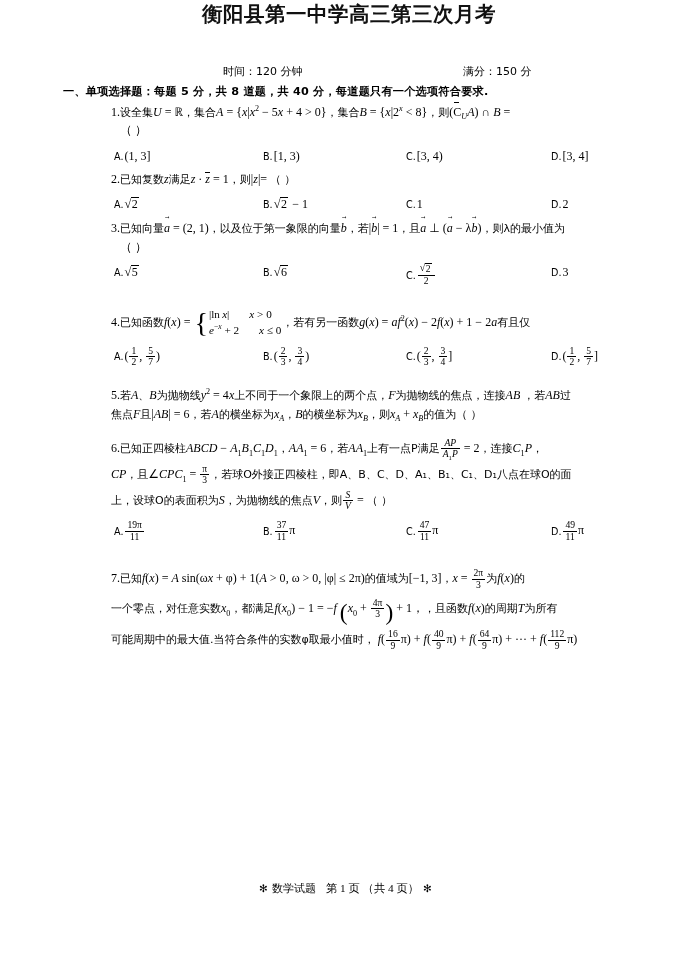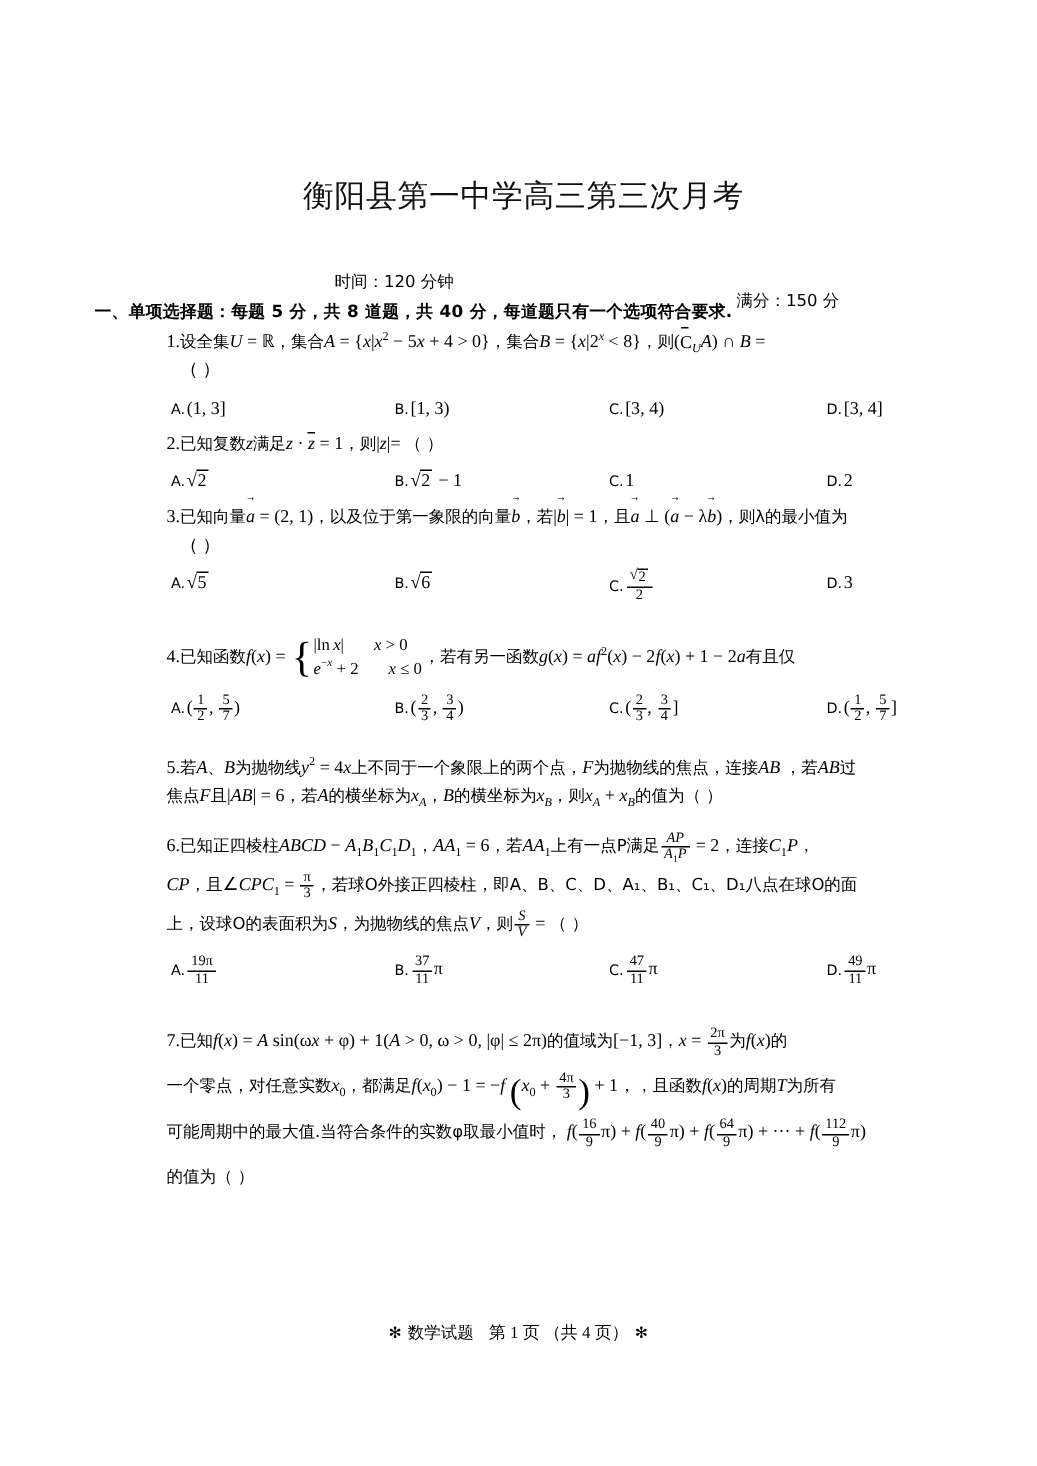--- a/index.html
+++ b/index.html
@@ -27,47 +27,45 @@
     position: absolute;
     left: 63px;
     top: 0;
     width: 572px;
   }
 
   
   .doc-title {
     text-align: center;
     font-family: "DejaVu Sans", "Liberation Sans", sans-serif;
-    font-weight: normal;
+    font-weight: bold;
     font-size: 20.5px;
     letter-spacing: 0.5px;
     margin: 0;
-    padding-top: 116px;
     color: #111;
   }
 
   
   .meta-row {
     position: relative;
     height: 18px;
     margin-top: 36px;
     font-size: 11.5px;
   }
   .meta-time {
     position: absolute;
     left: 160px;
     top: 0;
     white-space: nowrap;
   }
   .meta-score {
     position: absolute;
     left: 400px;
-    top: 13px;
-    white-space: nowrap;
-    margin-left: 28px;
+    top: 0;
+    white-space: nowrap;
   }
 
   
   .section-head {
     font-family: "DejaVu Sans", "Liberation Sans", sans-serif;
     font-weight: bold;
     font-size: 11.2px;
     margin-top: 2px;
     letter-spacing: 0.2px;
     white-space: nowrap;
@@ -312,21 +310,20 @@
         <span class="opt oB"><span class="lbl">B.</span><span class="frac"><span class="nu mr">37</span><span class="de mr">11</span></span><span class="mr">π</span></span>
         <span class="opt oC"><span class="lbl">C.</span><span class="frac"><span class="nu mr">47</span><span class="de mr">11</span></span><span class="mr">π</span></span>
         <span class="opt oD"><span class="lbl">D.</span><span class="frac"><span class="nu mr">49</span><span class="de mr">11</span></span><span class="mr">π</span></span>
       </div>
     </div>
 
     <div class="q" style="margin-top:18px">
       <div class="q-line"><span class="num">7.</span><span class="cjk">已知</span><span class="mi">f</span><span class="mr">(</span><span class="mi">x</span><span class="mr">) =</span> <span class="mi">A</span> <span class="mr">sin(</span><span class="mr">ω</span><span class="mi">x</span> <span class="mr">+</span> <span class="mr">φ</span><span class="mr">) + 1(</span><span class="mi">A</span> <span class="mr">&gt; 0</span><span class="mr">,</span> <span class="mr">ω</span> <span class="mr">&gt; 0</span><span class="mr">,</span> <span class="mr">|φ| ≤ 2π)</span><span class="cjk">的值域为</span><span class="mr">[−1</span><span class="mr">, 3]</span><span class="cjk">，</span><span class="mi">x</span> <span class="mr">=</span> <span class="frac"><span class="nu mr">2π</span><span class="de mr">3</span></span><span class="cjk">为</span><span class="mi">f</span><span class="mr">(</span><span class="mi">x</span><span class="mr">)</span><span class="cjk">的</span></div>
       <div class="q-line" style="margin-top:8px"><span class="cjk">一个零点，对任意实数</span><span class="mi">x</span><sub class="sb">0</sub><span class="cjk">，都满足</span><span class="mi">f</span><span class="mr">(</span><span class="mi">x</span><sub class="sb">0</sub><span class="mr">)</span> <span class="mr">− 1 =</span> <span class="mr">−</span><span class="mi">f</span> <span class="bigparen mr">(</span><span class="mi">x</span><sub class="sb">0</sub> <span class="mr">+</span> <span class="frac"><span class="nu mr">4π</span><span class="de mr">3</span></span><span class="bigparen mr">)</span> <span class="mr">+ 1</span><span class="mr">，</span><span class="cjk">，且函数</span><span class="mi">f</span><span class="mr">(</span><span class="mi">x</span><span class="mr">)</span><span class="cjk">的周期</span><span class="mi">T</span><span class="cjk">为所有</span></div>
       <div class="q-line" style="margin-top:10px"><span class="cjk">可能周期中的最大值.当符合条件的实数φ取最小值时，</span> <span class="mi">f</span><span class="mr">(</span><span class="frac"><span class="nu mr">16</span><span class="de mr">9</span></span><span class="mr">π) +</span> <span class="mi">f</span><span class="mr">(</span><span class="frac"><span class="nu mr">40</span><span class="de mr">9</span></span><span class="mr">π) +</span> <span class="mi">f</span><span class="mr">(</span><span class="frac"><span class="nu mr">64</span><span class="de mr">9</span></span><span class="mr">π) + ··· +</span> <span class="mi">f</span><span class="mr">(</span><span class="frac"><span class="nu mr">112</span><span class="de mr">9</span></span><span class="mr">π)</span></div>
-      <div class="q-line" style="margin-top:8px"><span class="cjk">的值为</span><span class="cjk">（ ）</span></div>
     </div>
 
   </div>
 
   <div class="footer">
     <span class="flower">✻</span><span class="cjk">数学试题</span><span class="fgap"></span><span>第 1 页</span> <span>（共 4 页）</span><span class="flower">✻</span>
   </div>
 
 </div>
 

